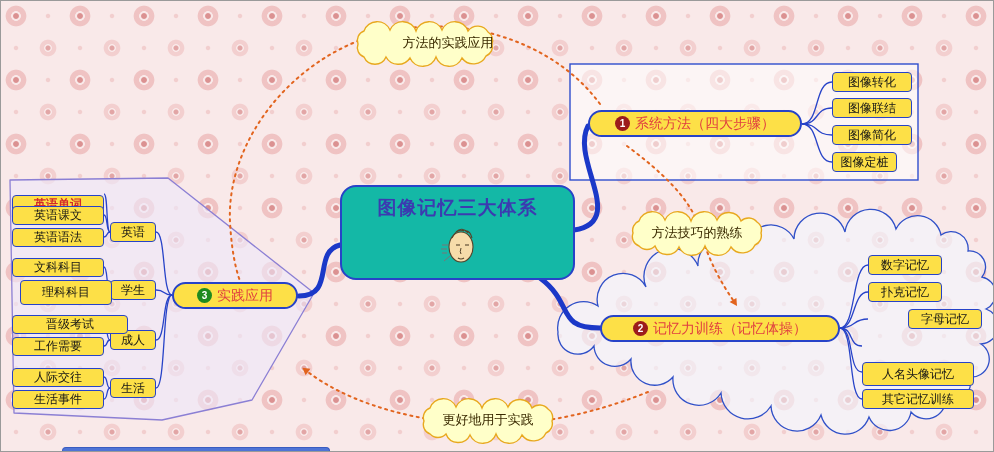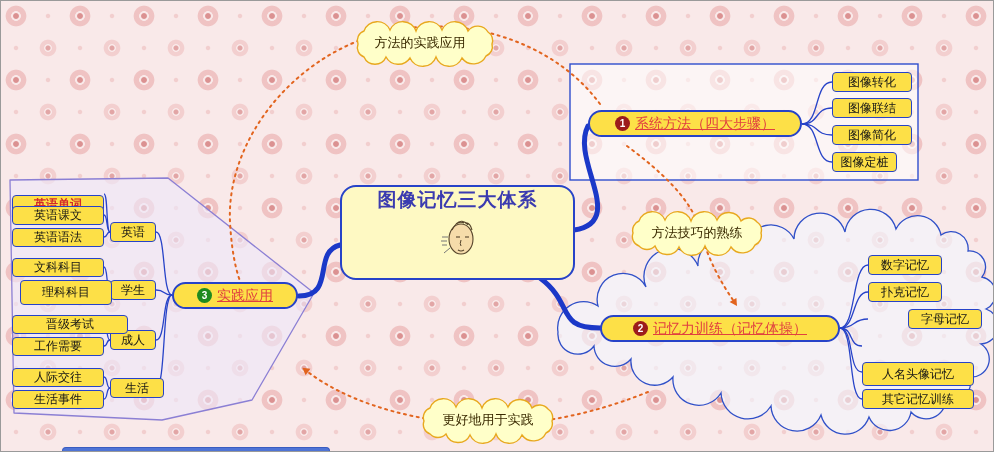--- a/index.html
+++ b/index.html
@@ -22,30 +22,30 @@
   }
   #frame{position:absolute;inset:0;border:1px solid #9a9a9a;pointer-events:none;z-index:9;}
   svg.layer{position:absolute;left:0;top:0;z-index:1;}
   .node{
     position:absolute;box-sizing:border-box;z-index:2;
     background:#fde047;border:1.4px solid #2743c8;border-radius:4px;
     display:flex;align-items:center;justify-content:center;
     font-size:12px;color:#151515;white-space:nowrap;
   }
   .branch{border-width:2px;border-radius:14px;gap:5px;}
-  .branch .blabel{font-size:14px;color:#e04040;text-decoration:underline;}
+  .branch .blabel{font-size:14px;color:#e04040;}
   .badge{
     width:15px;height:15px;border-radius:50%;color:#fff;
     font-size:10px;font-weight:bold;line-height:15px;text-align:center;
     display:inline-block;flex:0 0 auto;
   }
   .central{
     position:absolute;box-sizing:border-box;z-index:2;
-    background:#fef9c3;border:2.5px solid #2743c8;border-radius:16px;
-    display:flex;flex-direction:column;align-items:center;
+    background:#14b8a6;border:2.5px solid #2743c8;border-radius:16px;
+    display:flex;flex-direction:column;align-items:center;padding-top:8px;
   }
   .central-title{font-size:19px;font-weight:bold;color:#3b3bb0;letter-spacing:1px;}
   .callout-text{
     position:absolute;z-index:3;display:flex;align-items:center;justify-content:center;
     font-size:13px;color:#3a2a00;white-space:nowrap;
   }
   .red-leaf{color:#d42a2a;font-weight:bold;margin-top:10px;}
   #bottom-artifact{
     position:absolute;left:62px;top:447px;width:268px;height:5px;z-index:2;
     background:#4f74d6;border-radius:4px 4px 0 0;border:1px solid #3a5cc0;border-bottom:none;box-sizing:border-box;
@@ -156,31 +156,31 @@
   <div class="node" style="left:862px;top:362px;width:112px;height:24px">人名头像记忆</div>
   <div class="node" style="left:862px;top:389px;width:112px;height:20px">其它记忆训练</div>
 
   <div class="node branch" style="left:172px;top:282px;width:126px;height:27px">
     <span class="badge" style="background:#1f8a1f">3</span>
     <span class="blabel">实践应用</span>
   </div>
   <div class="node" style="left:110px;top:222px;width:46px;height:20px">英语</div>
   <div class="node" style="left:110px;top:280px;width:46px;height:20px">学生</div>
   <div class="node" style="left:110px;top:330px;width:46px;height:20px">成人</div>
-  <div class="node" style="left:110px;top:378px;width:54px;height:20px">生活</div>
+  <div class="node" style="left:110px;top:378px;width:46px;height:20px">生活</div>
 
   <div class="node red-leaf" style="left:12px;top:185px;width:92px;height:19px">英语单词</div>
   <div class="node" style="left:12px;top:206px;width:92px;height:19px">英语课文</div>
   <div class="node" style="left:12px;top:228px;width:92px;height:19px">英语语法</div>
   <div class="node" style="left:12px;top:258px;width:92px;height:19px">文科科目</div>
   <div class="node" style="left:20px;top:280px;width:92px;height:25px">理科科目</div>
   <div class="node" style="left:12px;top:315px;width:116px;height:19px">晋级考试</div>
   <div class="node" style="left:12px;top:337px;width:92px;height:19px">工作需要</div>
   <div class="node" style="left:12px;top:368px;width:92px;height:19px">人际交往</div>
   <div class="node" style="left:12px;top:390px;width:92px;height:19px">生活事件</div>
 
-  <div class="callout-text" style="left:346px;top:28px;width:148px;height:30px">方法的实践应用</div>
+  <div class="callout-text" style="left:374px;top:28px;width:148px;height:30px">方法的实践应用</div>
   <div class="callout-text" style="left:633px;top:218px;width:128px;height:29px">方法技巧的熟练</div>
   <div class="callout-text" style="left:424px;top:405px;width:128px;height:30px">更好地用于实践</div>
 
   <div id="bottom-artifact"></div>
   <div id="frame"></div>
 </div>
 
 </body></html>

